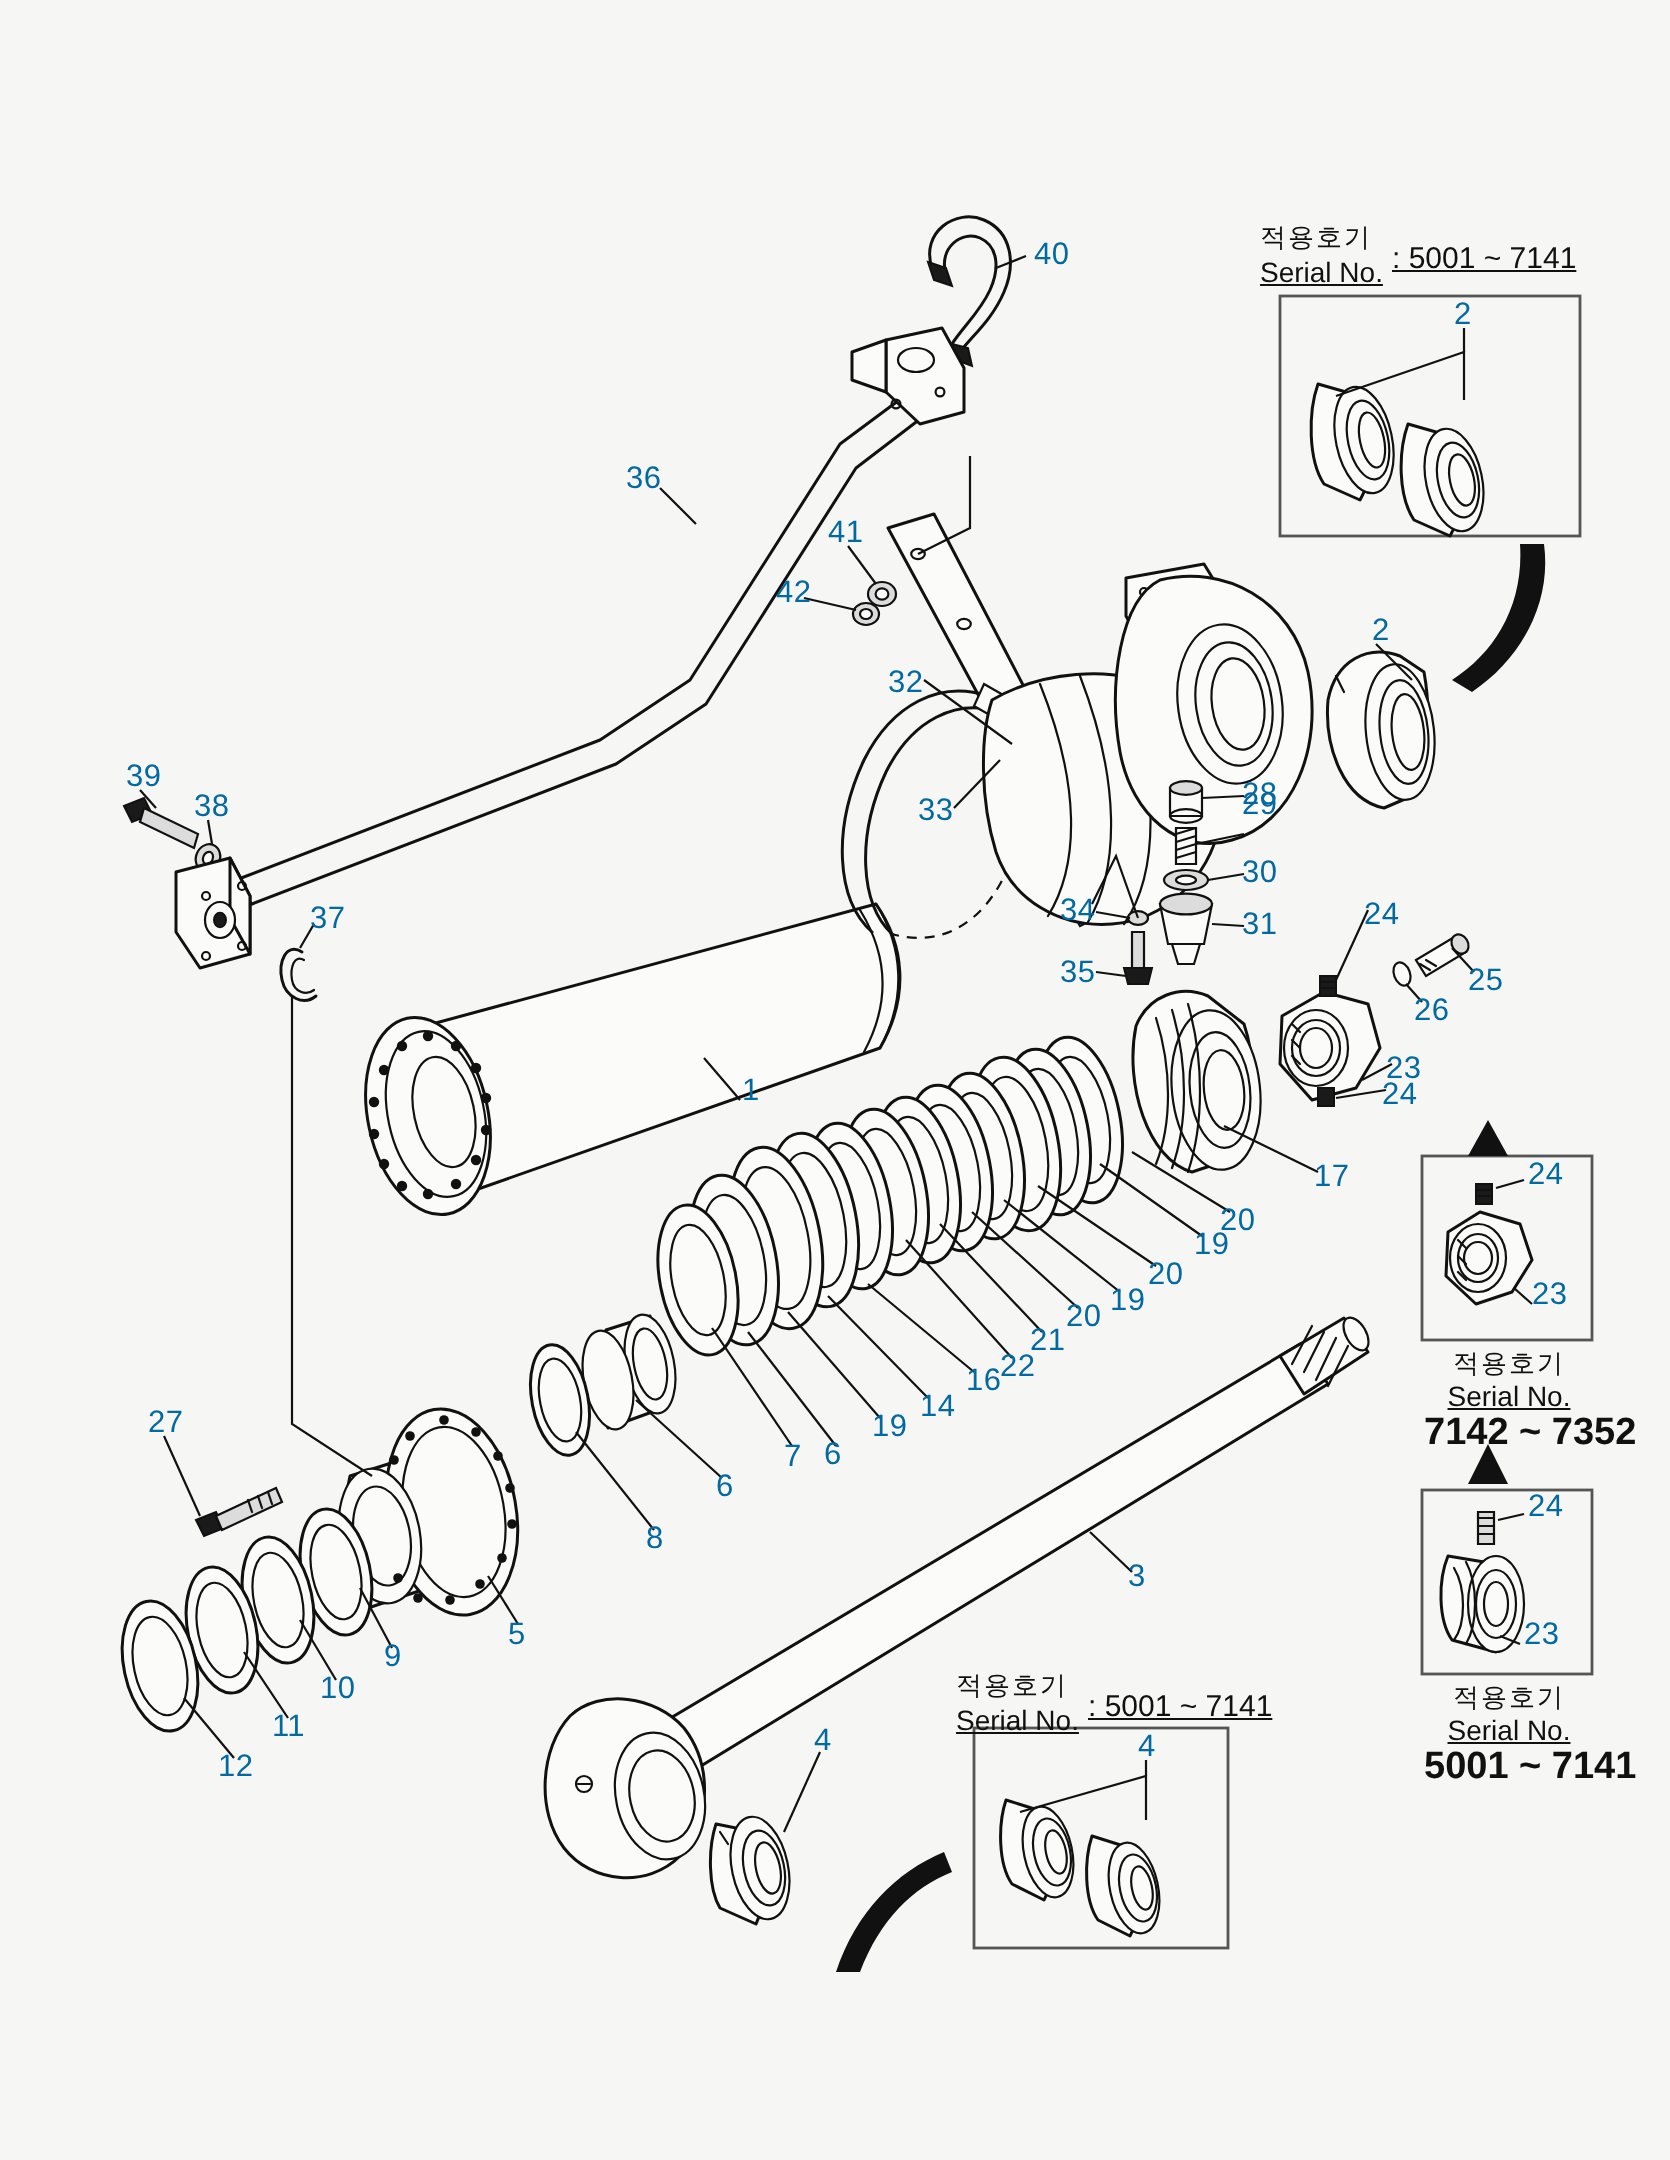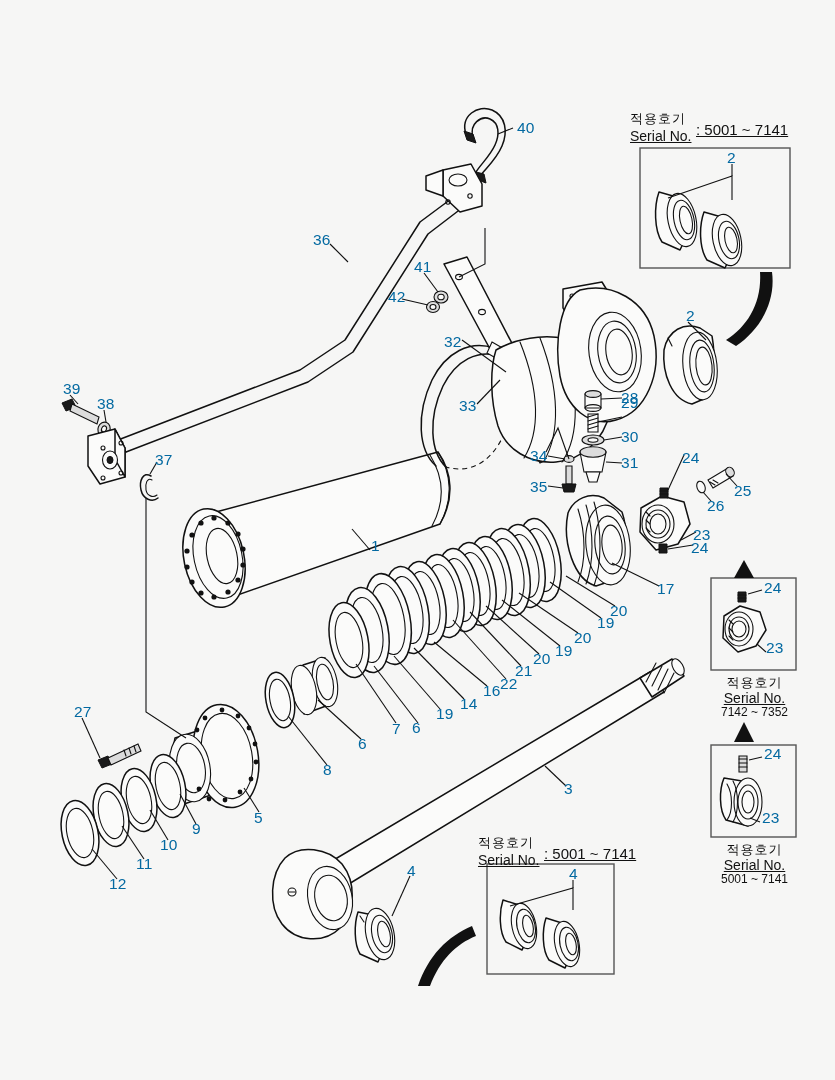--- a/index.html
+++ b/index.html
@@ -48,21 +48,22 @@
     font-size: 13px;
     letter-spacing: 1px;
   }
   .en {
     font-family: "Liberation Sans", sans-serif;
     font-size: 14px;
     text-decoration: underline;
   }
   .serialrange {
     font-family: "Liberation Sans", sans-serif;
-    font-size: 12px;
+    font-size: 19px;
+    font-weight: bold;
   }
   .lblcenter { text-align: center; }
   .inlinehead {
     position: absolute;
     white-space: nowrap;
   }
   .inlinehead .ko { display: block; }
   .inlinehead .en { display: block; }
   .inlinehead .rng {
     position: absolute;

